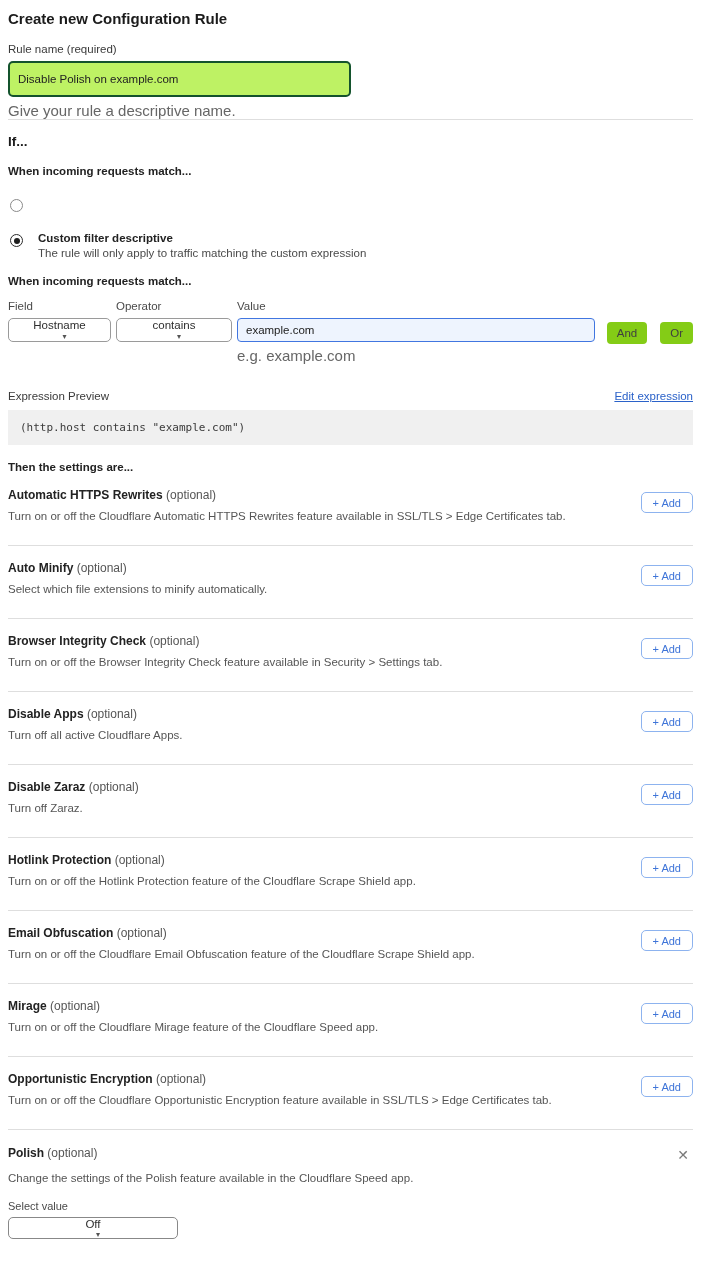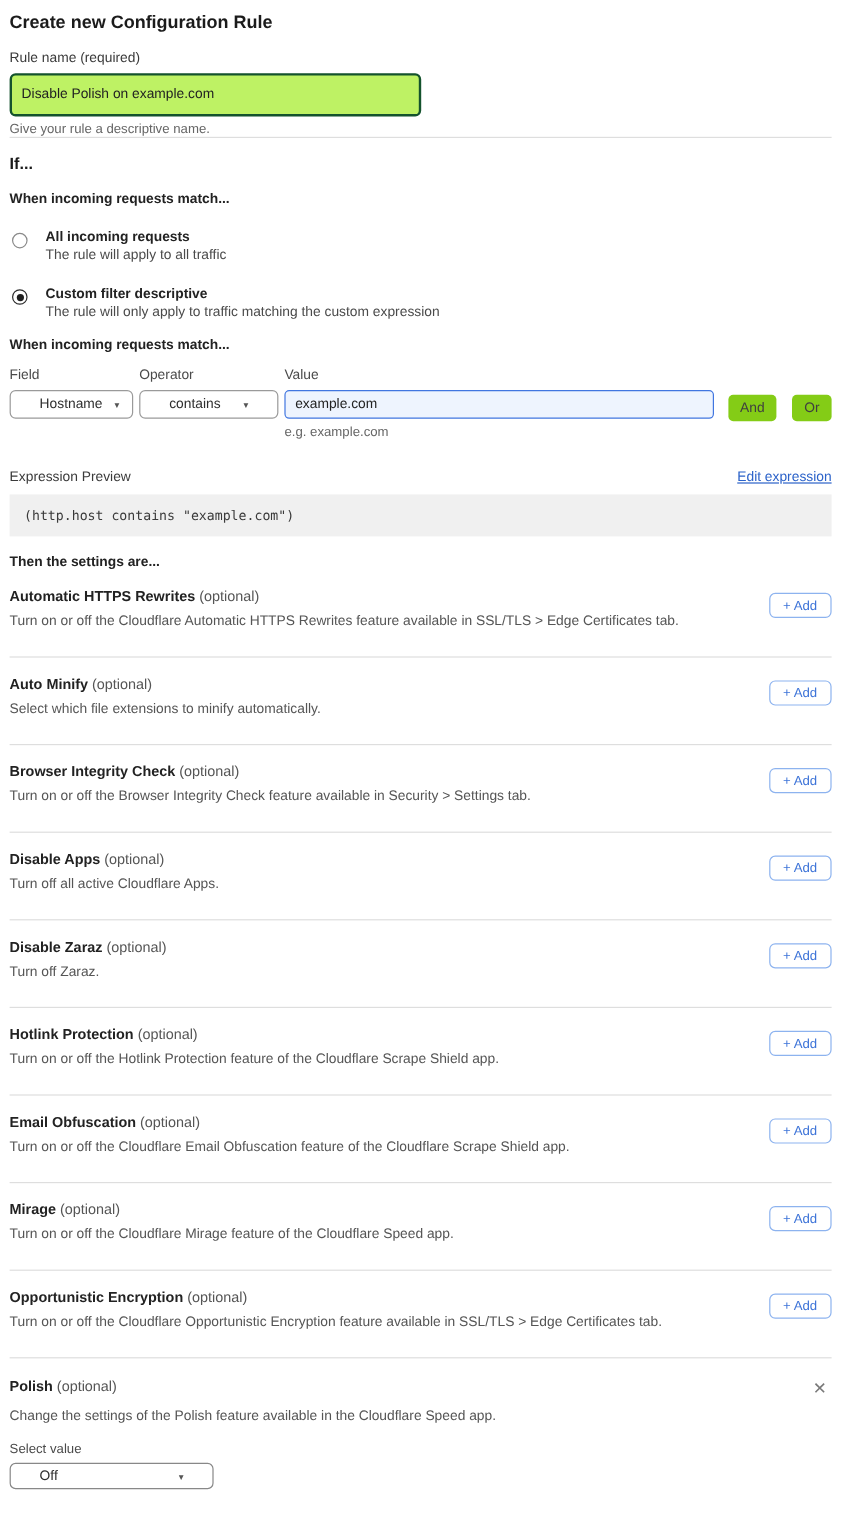--- a/index.html
+++ b/index.html
@@ -11,21 +11,21 @@
     padding:10px 12px 0 8px;
   }
   h1.page-title { font-size:15px; font-weight:bold; color:#1b1b1b; }
   .field-label { font-size:11.5px; color:#3a3a3a; margin-top:16px; }
   .rule-name-input {
     margin-top:6px; width:343px; height:22px;
     border:2px solid #14532d; border-radius:5px;
     padding:16px 8px; font-family:"Liberation Sans", sans-serif;
     font-size:11.5px; color:#222; outline:none; background:#bef264; display:block;
   }
-  .helper { font-size:11px; color:#666; margin-top:5px; }
+  .helper { font-size:15px; color:#666; margin-top:5px; }
   hr.divider { border:none; border-top:1px solid #dedede; margin:0; }
   .hr-top { margin-top:17px; }
   .if-heading { font-size:13.5px; font-weight:bold; color:#1b1b1b; margin-top:14px; }
   .match-heading { font-size:11.5px; font-weight:bold; color:#222; margin-top:16px; }
   .radio-option { display:flex; margin-top:20px; cursor:pointer; }
   .radio-circle {
     width:13px; height:13px; border-radius:50%;
     border:1px solid #8a8a8a; background:#fff; margin:2px 0 0 2px; flex:0 0 13px;
     position:relative;
   }
@@ -36,21 +36,21 @@
   }
   .radio-text { margin-left:15px; }
   .radio-label { font-size:11.5px; font-weight:bold; color:#222; }
   .radio-desc { font-size:11.5px; color:#4a4a4a; margin-top:3px; }
   .filter-row { display:flex; margin-top:13px; }
   .filter-col { margin-right:5px; }
   .filter-col .field-label { margin-top:0; color:#4a4a4a; }
   .select {
     margin-top:6px; height:24px; border:1px solid #9a9a9a; border-radius:5px;
     background:#fff; display:flex; align-items:center; justify-content:space-between;
-    padding:0 24px; font-size:11.5px; color:#2e2e2e; cursor:pointer;
+    padding:0 24px; font-size:11.5px; color:#2e2e2e; cursor:pointer;flex-direction:column;
   }
   .select .caret { font-size:8px; color:#555; margin-left:10px; }
   .w-field { width:103px; } .w-op { width:116px; }
   .value-col { flex:1; margin-right:12px; }
   .value-input {
     margin-top:6px; width:100%; height:24px;
     border:1px solid #4176e0; border-radius:4px; background:#eef4fe;
     padding:0 8px; font-family:"Liberation Sans", sans-serif;
     font-size:11.5px; color:#222; outline:none; display:block;
   }
@@ -95,24 +95,20 @@
   <div class="helper">Give your rule a descriptive name.</div>
 </div>
 
 <hr class="divider hr-top">
 
 <div class="if-heading">If...</div>
 <div class="match-heading">When incoming requests match...</div>
 
 <div class="radio-option">
   <div class="radio-circle"></div>
-  <div class="radio-text">
-    <div class="radio-label">All incoming requests</div>
-    <div class="radio-desc">The rule will apply to all traffic</div>
-  </div>
 </div>
 
 <div class="radio-option selected">
   <div class="radio-circle"></div>
   <div class="radio-text">
     <div class="radio-label">Custom filter descriptive</div>
     <div class="radio-desc">The rule will only apply to traffic matching the custom expression</div>
   </div>
 </div>
 

